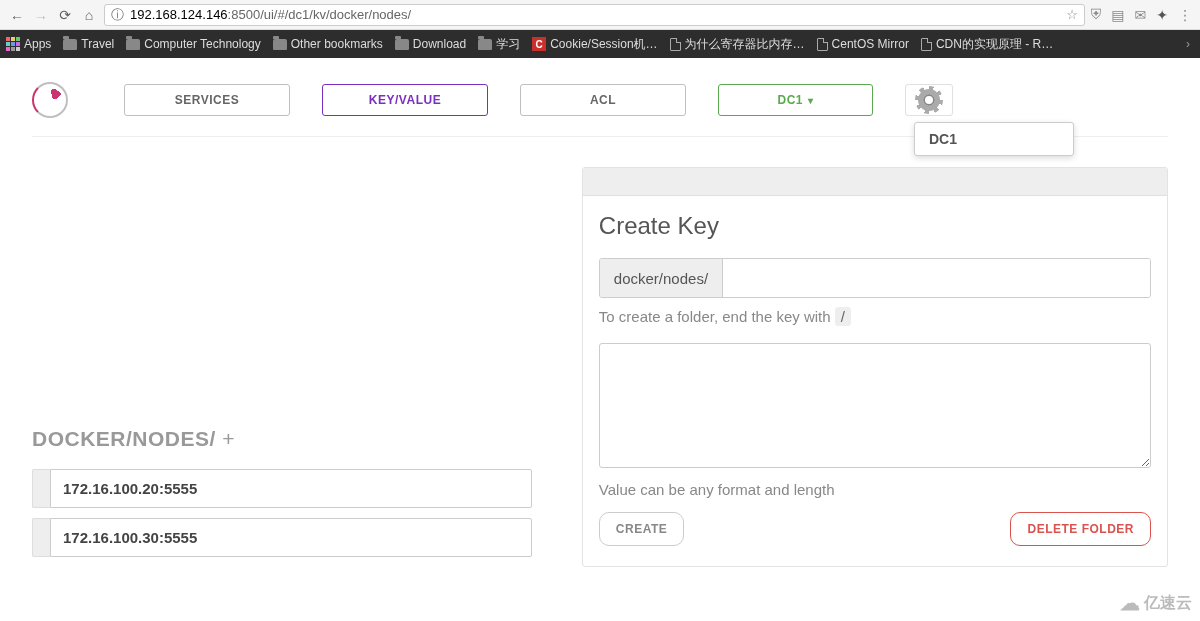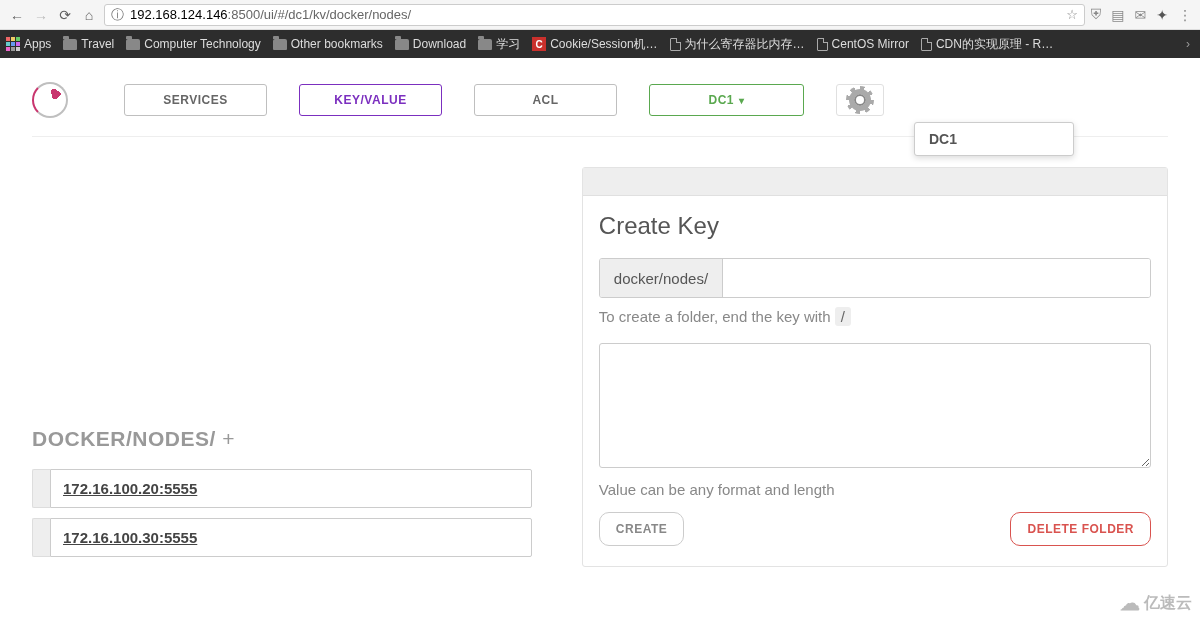--- a/index.html
+++ b/index.html
@@ -32,37 +32,37 @@
 .page-icon { width:11px; height:13px; border:1px solid #aaa; border-radius:1px; position:relative; }
 .page-icon::before { content:""; position:absolute; top:-1px; right:-1px; width:4px; height:4px; background:#2d2d2d; border-left:1px solid #aaa; border-bottom:1px solid #aaa; }
 .cookie-icon { width:14px; height:14px; background:#c9302c; color:#fff; font-size:10px; font-weight:bold; display:flex; align-items:center; justify-content:center; }
 .bm-chevron { color:#999; margin-left:auto; padding:0 4px;}
 
 .app { padding:24px 32px 40px; }
 .topbar-wrap { border-bottom:1px solid #eee; padding-bottom:18px;}
 .topbar { display:flex; align-items:center; gap:32px; position:relative; }
 .logo { width:36px; height:36px; border:2px solid #bfbfbf; border-left-color:#c9356e; border-radius:50%; position:relative; margin-right:24px; }
 .logo::after { content:""; position:absolute; right:5px; top:5px; width:10px; height:10px; background: radial-gradient(circle at 30% 30%, #c9356e 30%, transparent 32%), radial-gradient(circle at 70% 50%, #c9356e 30%, transparent 32%), radial-gradient(circle at 40% 75%, #c9356e 30%, transparent 32%); }
-.nav-btn { width:143px; height:32px; border:1px solid #bfbfbf; border-radius:3px; background:#fff; display:flex; align-items:center; justify-content:center; font-size:12px; font-weight:bold; letter-spacing:0.5px; color:#666; cursor:pointer; }
+.nav-btn { width:166px; height:32px; border:1px solid #bfbfbf; border-radius:3px; background:#fff; display:flex; align-items:center; justify-content:center; font-size:12px; font-weight:bold; letter-spacing:0.5px; color:#666; cursor:pointer; }
 .nav-btn.active { border-color:#7b2fbf; color:#7b2fbf; border-width:1.5px; }
 .dc-btn { border-color:#5aa84f; color:#5aa84f; width:155px; }
 .dc-caret { margin-left:5px; color:#5aa84f; font-size:10px; }
 .gear-btn { width:48px; height:32px; border:1px solid #e0e0e0; border-radius:3px; display:flex; align-items:center; justify-content:center; cursor:pointer; }
 .gear-icon { width:22px; height:22px; background: radial-gradient(circle,#888 35%,transparent 36%), conic-gradient(#aaa 0 100%); border-radius:50%; position:relative; }
 .gear-icon::before { content:""; position:absolute; inset:-3px; background: repeating-conic-gradient(#aaa 0 20deg, transparent 20deg 45deg); border-radius:50%; z-index:-1;}
 .gear-icon::after { content:""; position:absolute; inset:7px; background:#fff; border-radius:50%; }
 .dc-dropdown { position:absolute; top:40px; right:94px; width:160px; border:1px solid #ccc; border-radius:3px; background:#fff; box-shadow:0 2px 6px rgba(0,0,0,.15); padding:8px 14px; font-weight:bold; color:#555; }
 
 .content { display:flex; gap:50px; margin-top:30px; align-items:flex-end;}
 .left { flex:0 0 44%; }
 .crumb { font-size:21px; font-weight:bold; color:#999; letter-spacing:0.5px; margin-bottom:18px; }
 .crumb .plus { font-weight:normal; color:#999; }
 .kv-item { display:flex; margin-bottom:10px; }
 .kv-mark { width:18px; background:#eee; border:1px solid #ddd; border-right:none; border-radius:2px 0 0 2px; }
-.kv-box { flex:1; border:1px solid #ccc; border-radius:0 2px 2px 0; padding:10px 12px; font-weight:bold; color:#444; font-size:15px; background:#fff; cursor:pointer;text-decoration:underline; }
+.kv-box { flex:1; border:1px solid #ccc; border-radius:0 2px 2px 0; padding:10px 12px; font-weight:bold; color:#444; font-size:15px; background:#fff; cursor:pointer; }
 
 .right { flex:1; border:1px solid #e3e3e3; border-radius:3px; overflow:visible; }
 .right-top { height:28px; background:#eee; border-bottom:1px solid #e0e0e0; }
 .right-body { padding:12px 16px 20px; }
 .panel-title { font-size:24px; color:#555; margin:4px 0 18px; }
 .input-row { display:flex; border:1px solid #ccc; border-radius:3px; overflow:hidden; height:40px; }
 .input-prefix { background:#eee; padding:0 14px; display:flex; align-items:center; color:#555; font-size:15px; border-right:1px solid #ccc; }
 .input-row input { flex:1; border:none; outline:none; padding:0 10px; font-size:15px; }
 .helper { color:#888; margin-top:10px; font-size:15px; }
 .helper .kbd { background:#eee; border-radius:3px; padding:1px 6px; color:#666; }

